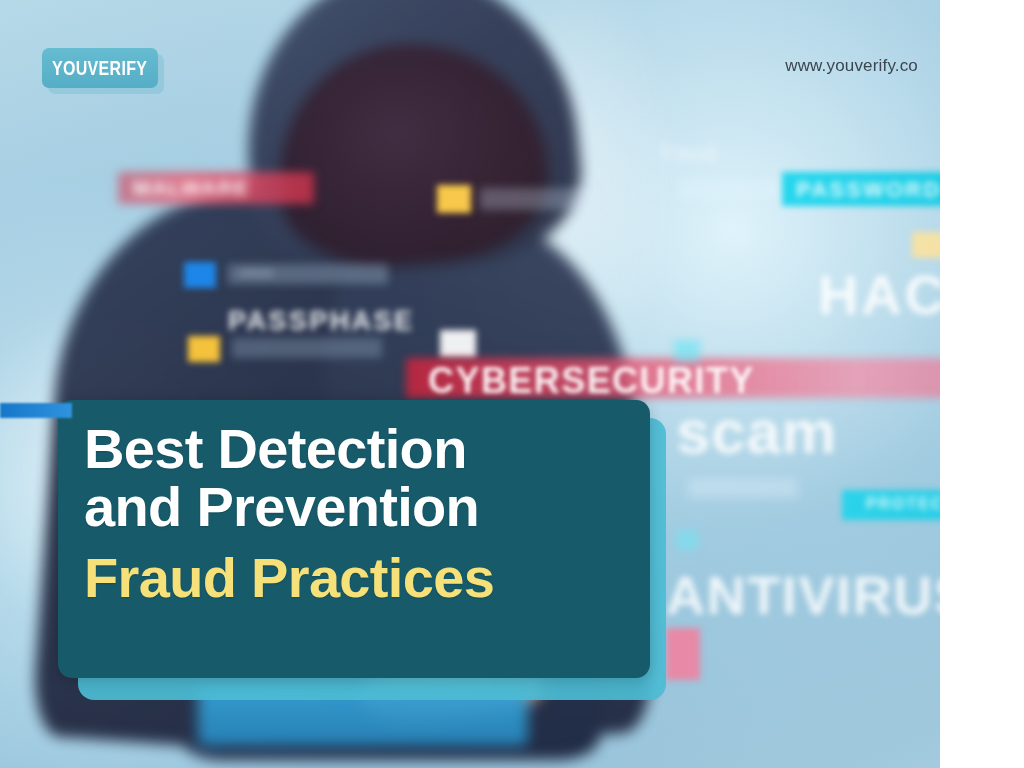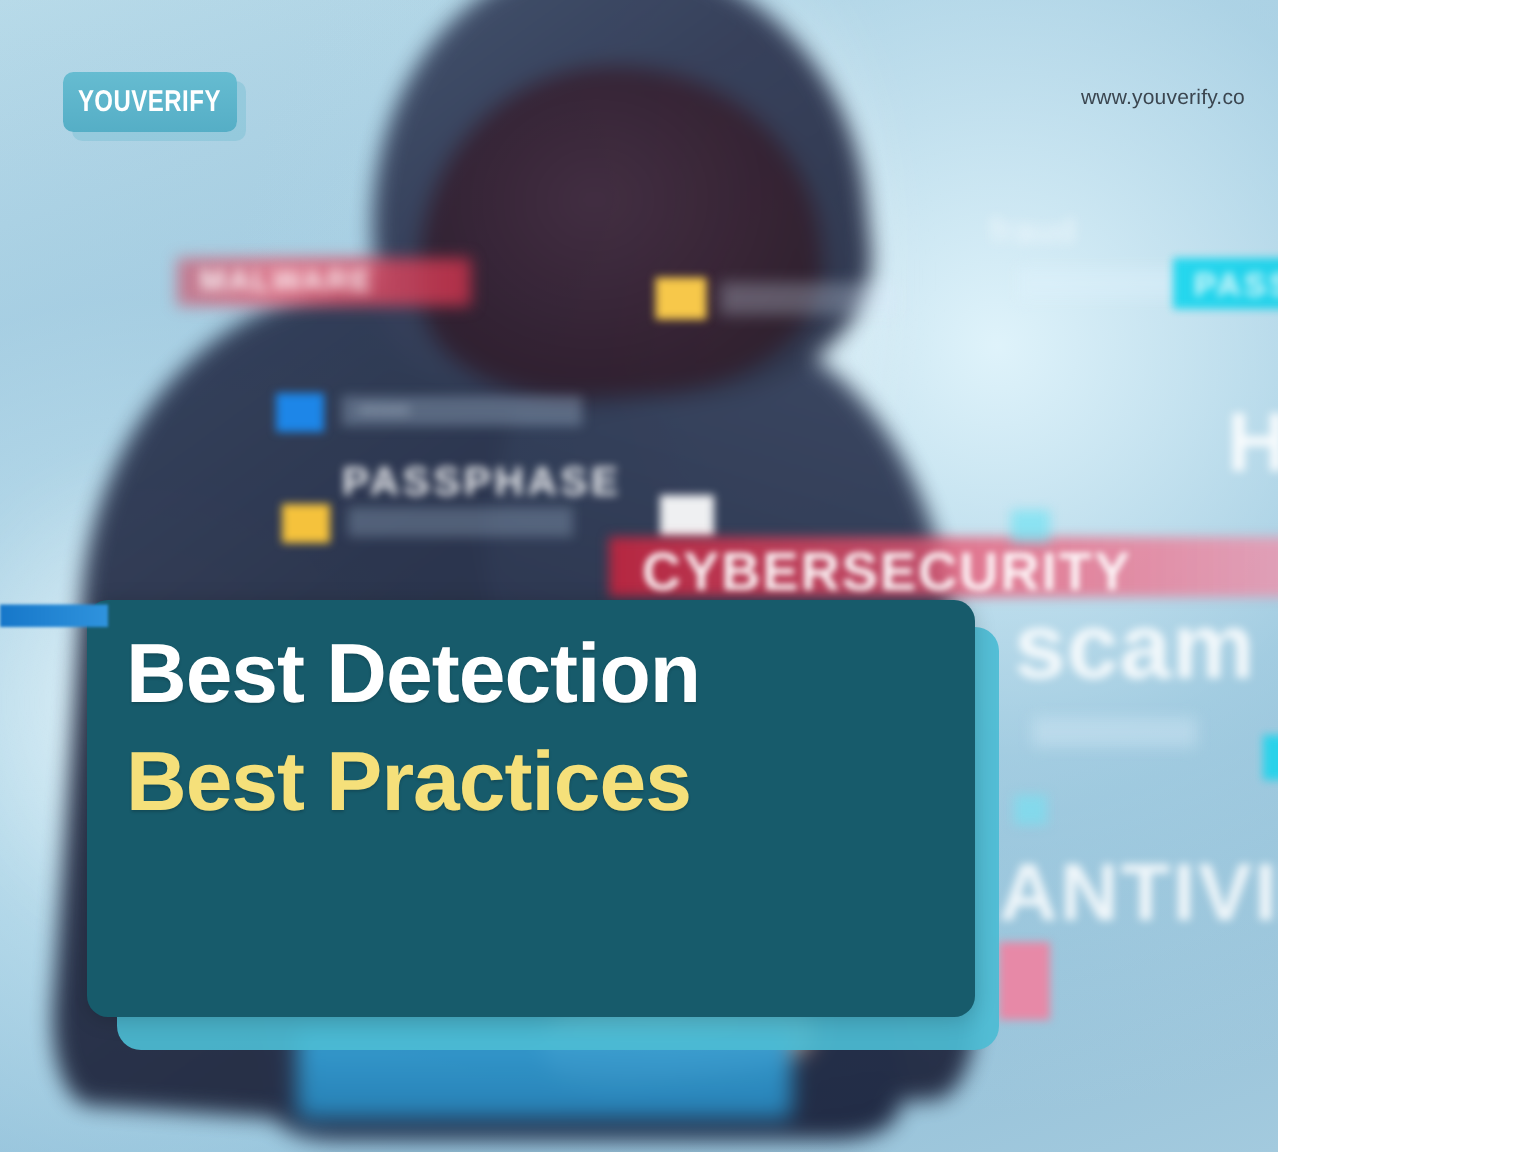--- a/index.html
+++ b/index.html
@@ -1,20 +1,20 @@
 <!DOCTYPE html>
 <html><head>
 <meta charset="utf-8">
 <style>
   html,body{margin:0;padding:0;background:#fff;}
   body{font-family:"Liberation Sans", sans-serif;}
 
   .canvas{
     position:relative;
-    width:852px;height:768px;
+    width:940px;height:768px;
     overflow:hidden;
     background:#a8cede;
     text-decoration:underline;
   }
 
   
   .bg-base{
     position:absolute;inset:0;
     background:
       radial-gradient(circle at 78% 30%, rgba(226,245,252,.95) 0%, rgba(180,218,235,.5) 32%, rgba(150,198,220,0) 60%),
@@ -115,21 +115,21 @@
     color:#ffffff;
     font-size:20px;
     font-weight:700;
     letter-spacing:.02em;
     transform:scaleX(.80);
     font-family:"Liberation Sans", sans-serif;
   }
   .site-url{
     position:absolute;right:22px;top:56px;
     color:#3b4650;
-    font-size:14px;
+    font-size:17px;
     font-family:"Liberation Sans", sans-serif;
     letter-spacing:.01em;
   }
 
   
   .title-shadow{
     position:absolute;
     left:78px;top:418px;width:588px;height:282px;
     background:#4cbcd4;
     border-radius:16px;
@@ -232,16 +232,17 @@
   </div>
 
   <div class="site-url">www.youverify.co</div>
 
   <div class="title-shadow"></div>
   <div class="title-card"></div>
   <div class="accent-bar"></div>
 
   <div class="title-inner">
     <p class="t-line">Best Detection</p>
-    <p class="t-line accentline">Best Practices</p>
+    <p class="t-line">and Prevention</p>
+    <p class="t-line accentline">Fraud Practices</p>
   </div>
 
 </div>
 
 </body></html>

